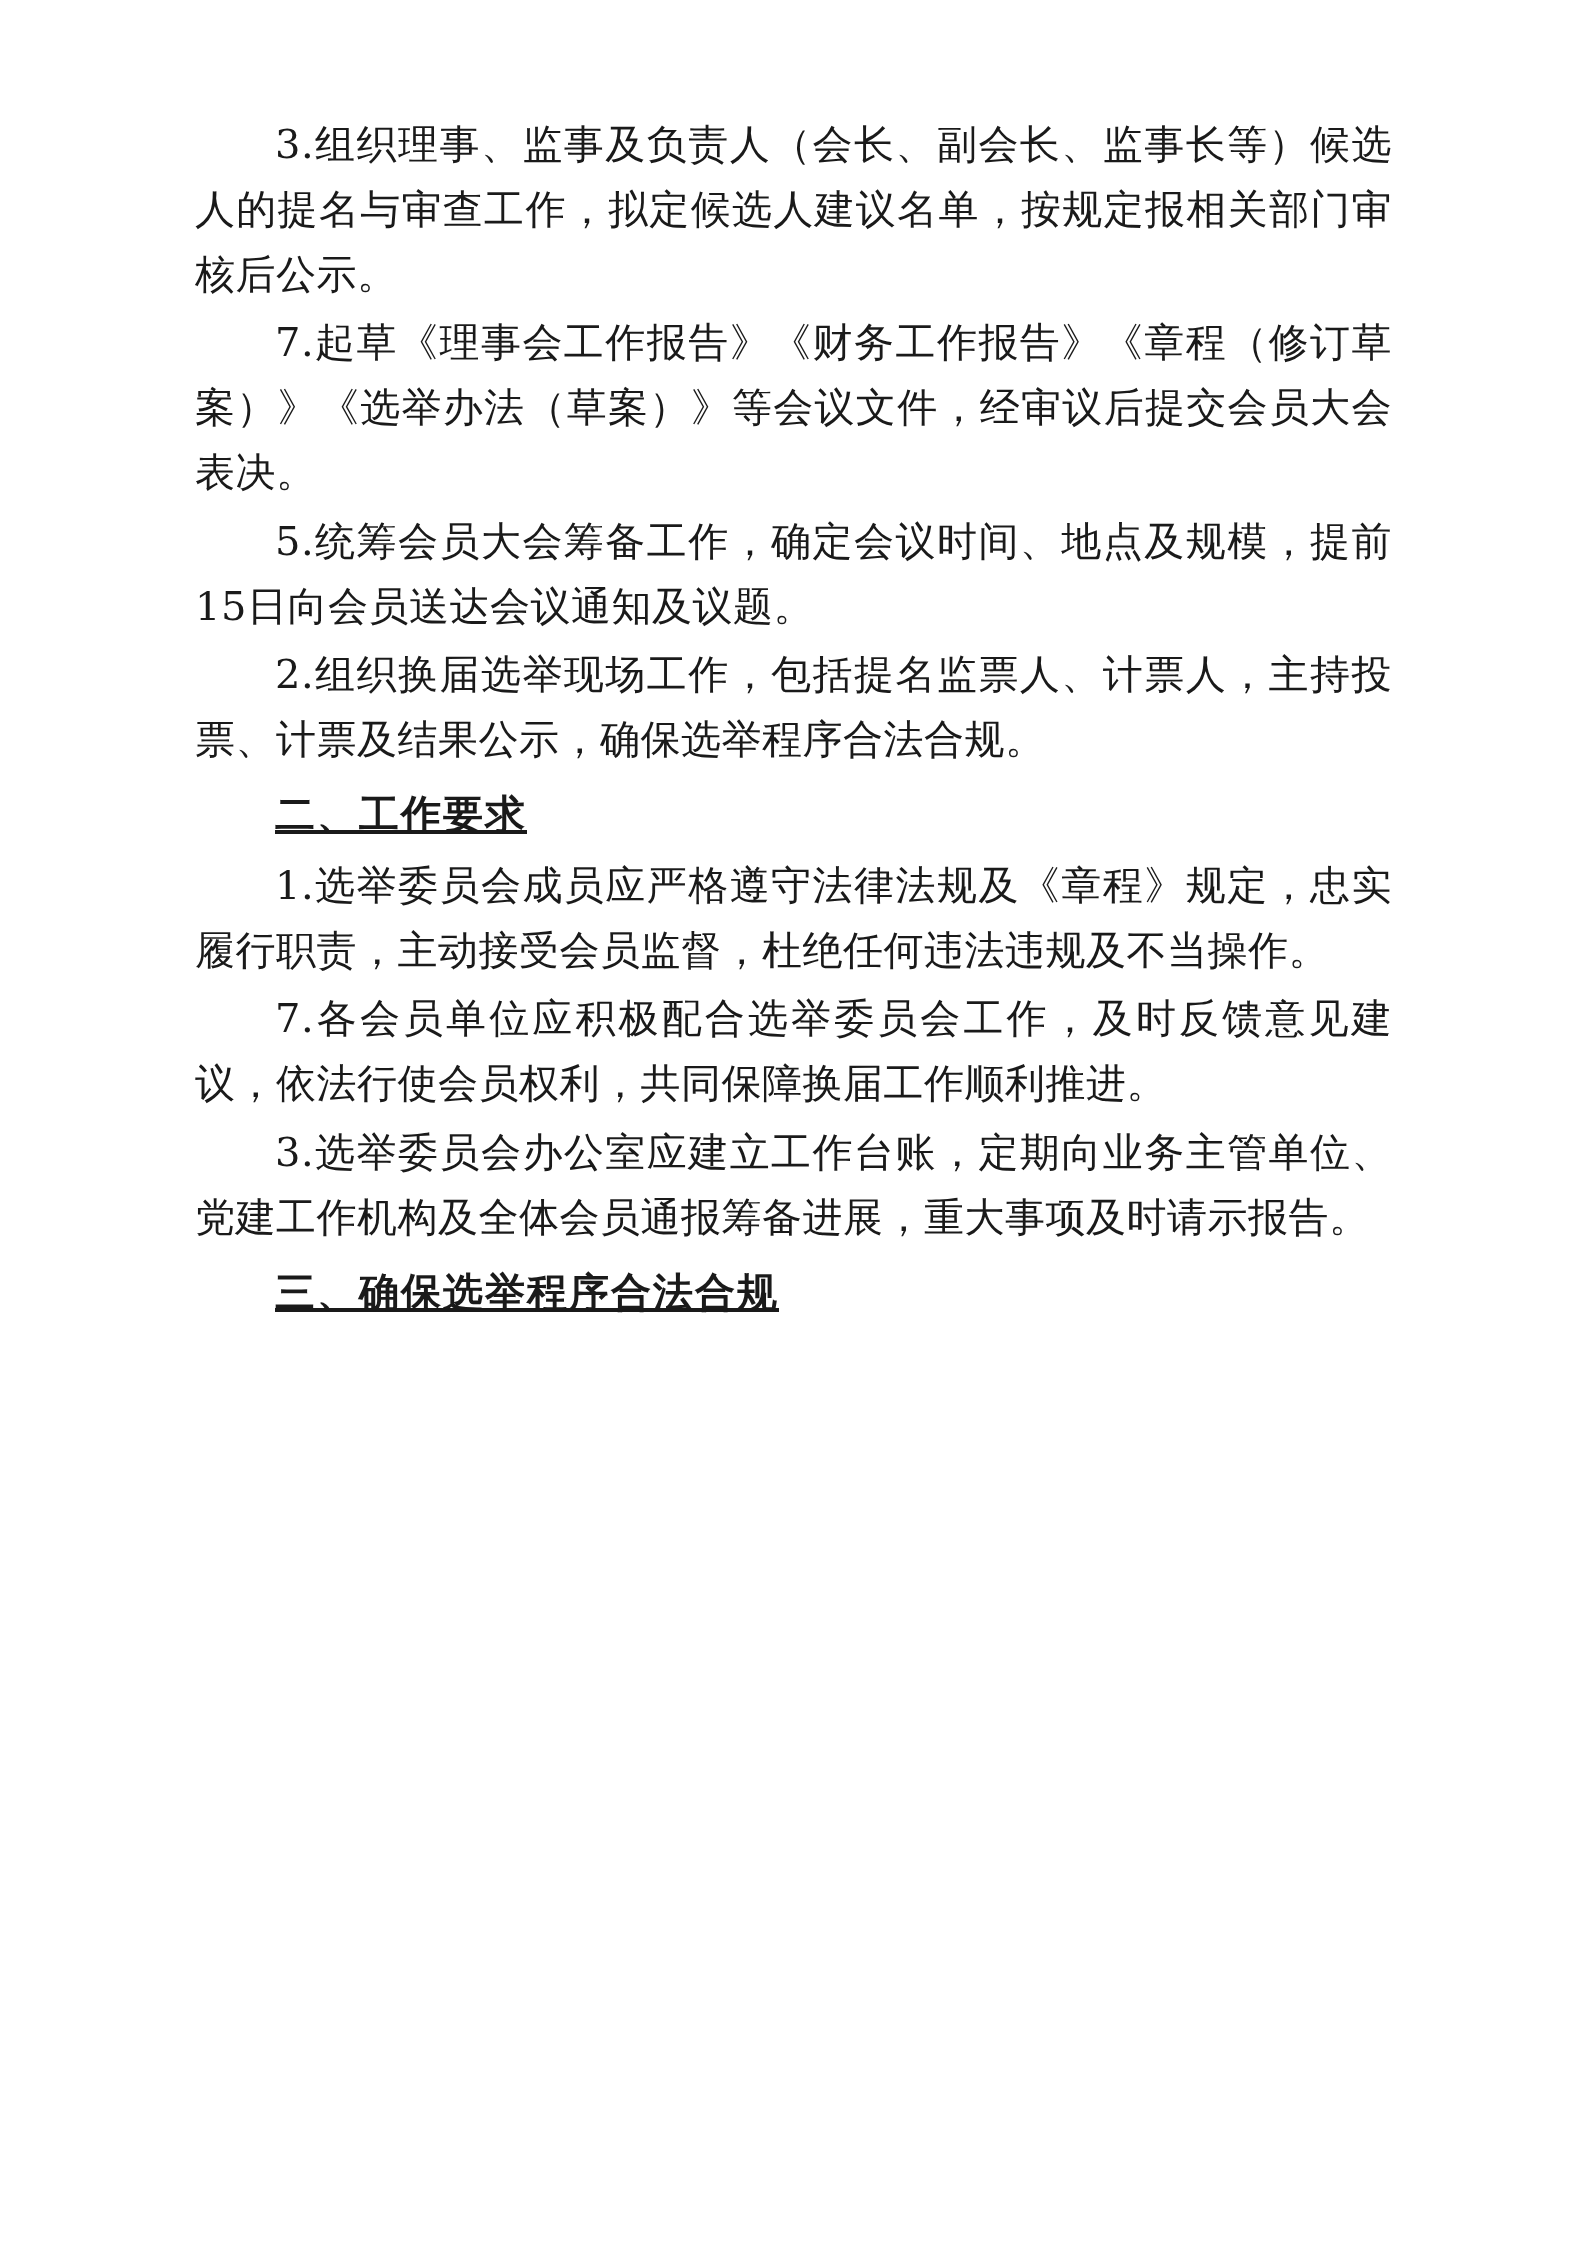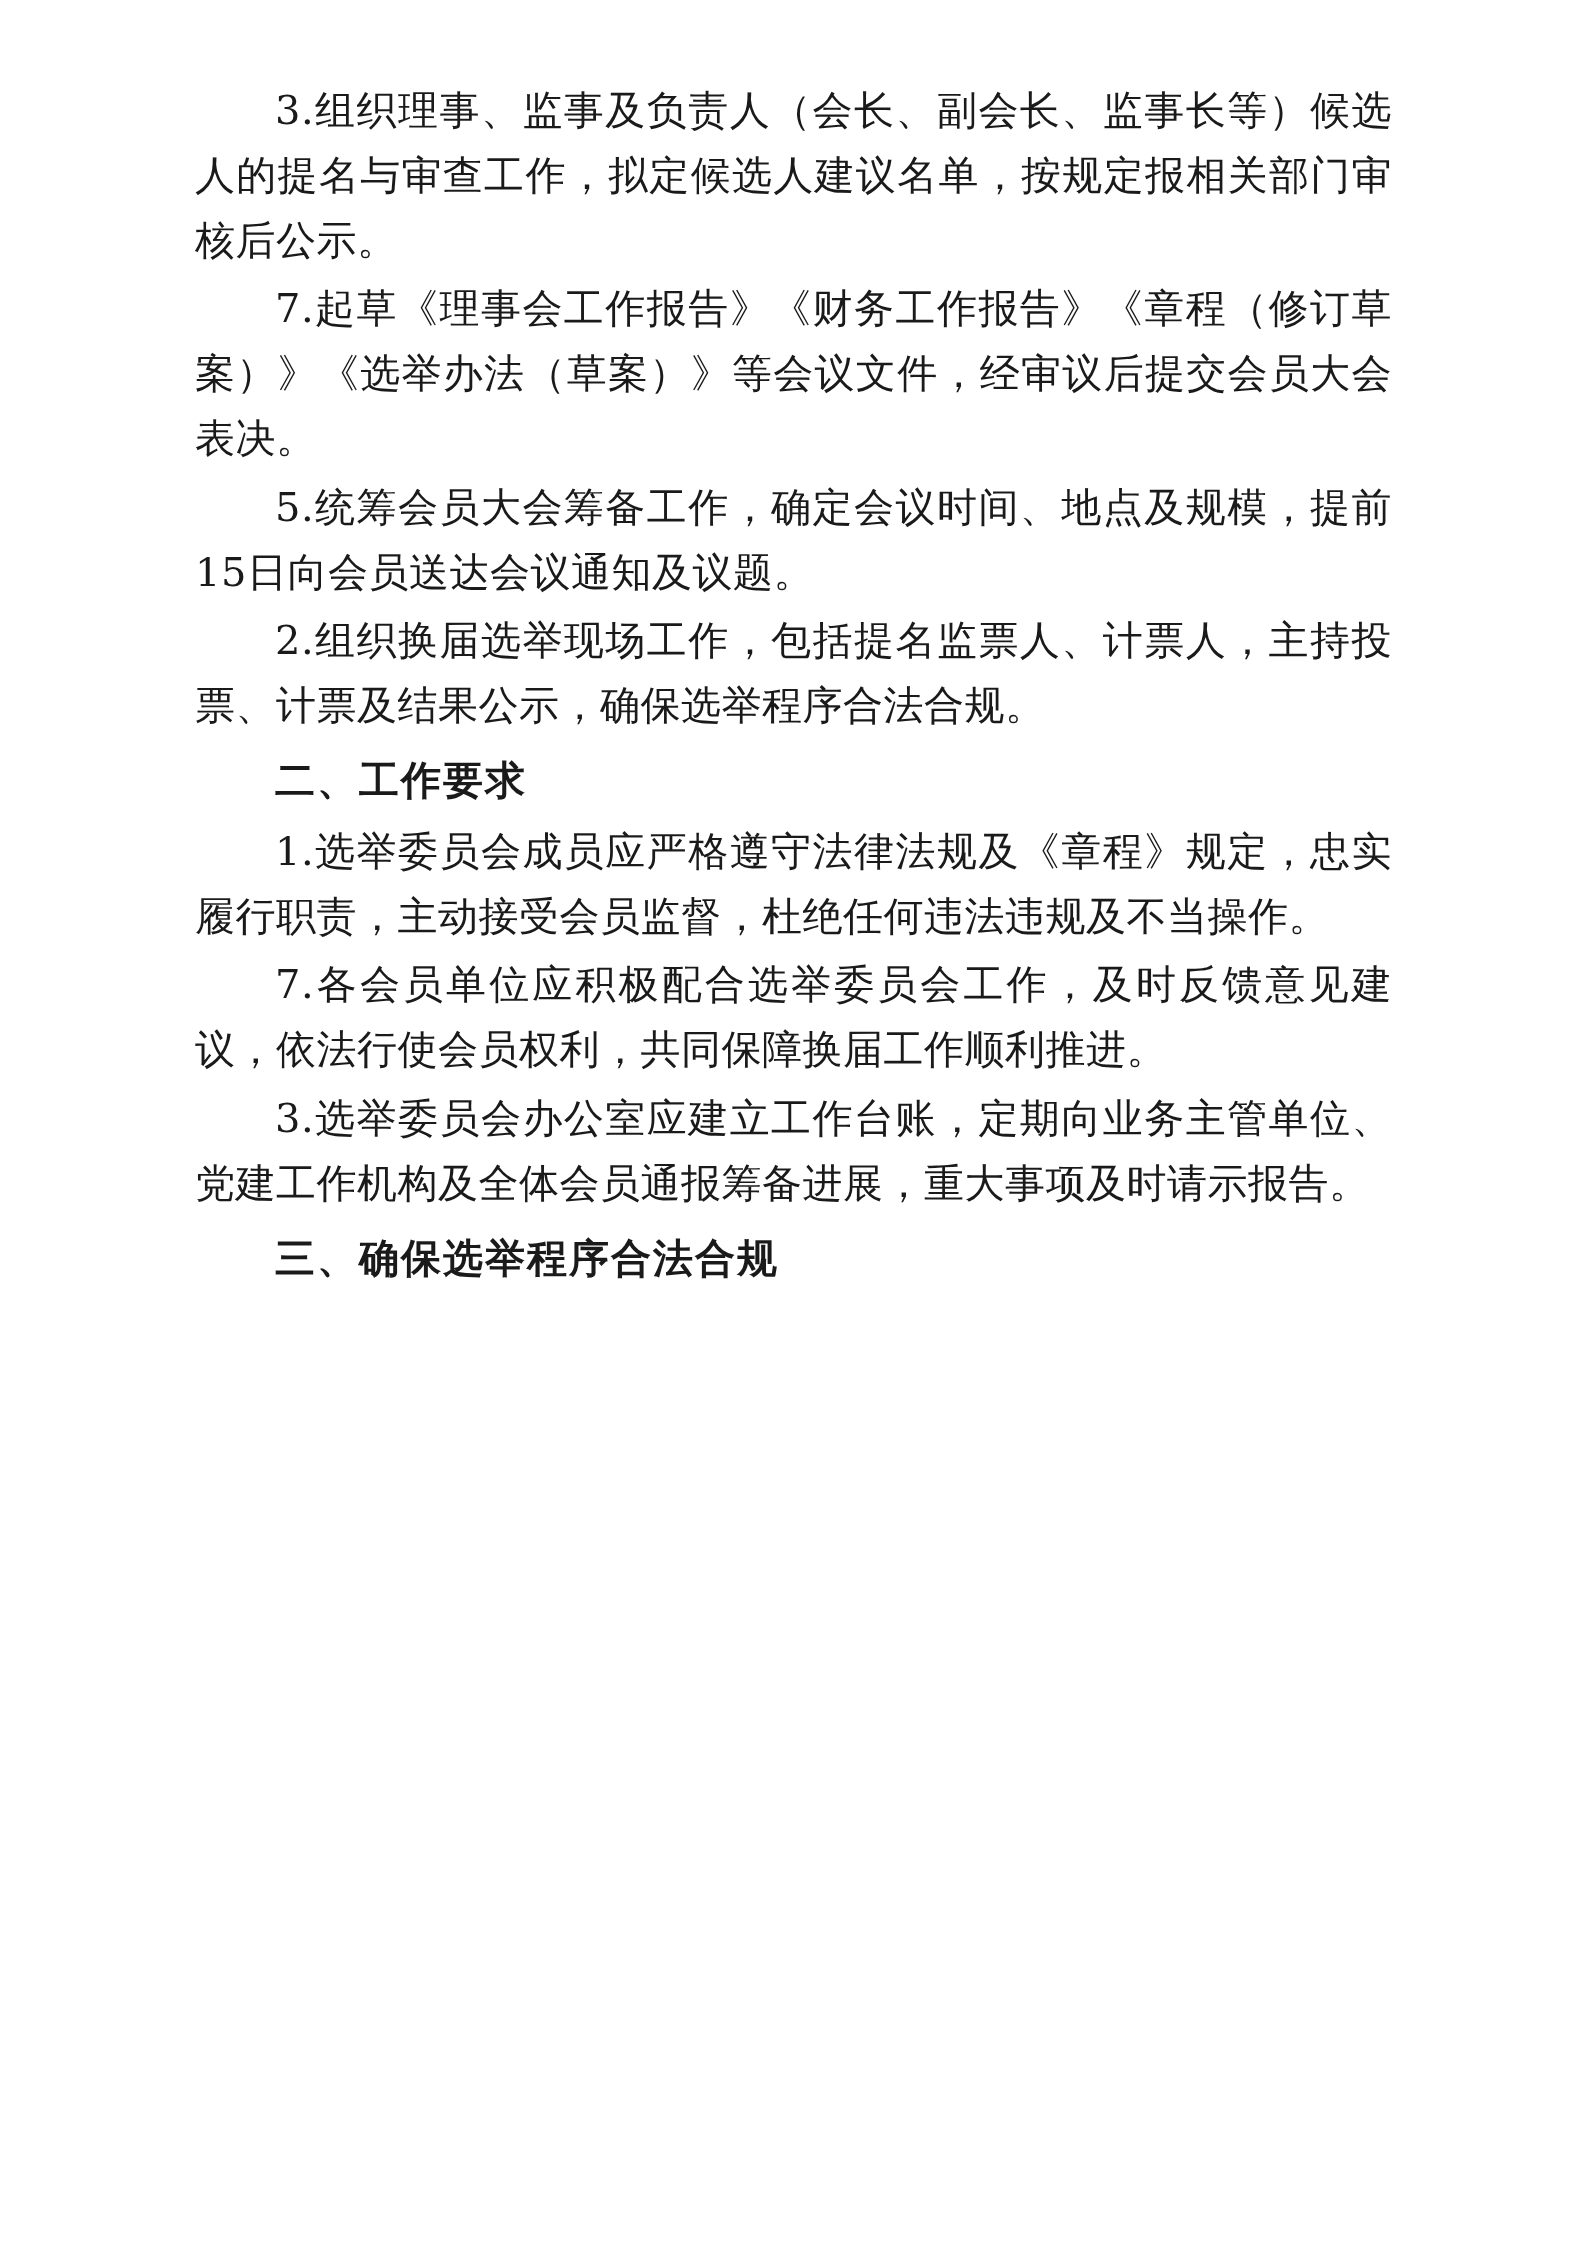--- a/index.html
+++ b/index.html
@@ -11,39 +11,40 @@
     font-family: "DejaVu Serif", "Liberation Serif", serif;
     color: #1a1a1a;
   }
   .page {
     position: relative;
     width: 1587px;
     height: 2245px;
     margin: 0 auto;
     background: #ffffff;
     box-sizing: border-box;
-    padding: 78px 195px 120px 195px;
+    padding: 112px 195px 120px 195px;
   }
   .doc-body {
     font-size: 40px;
     line-height: 1.62;
     letter-spacing: 0.5px;
     text-align: justify;
     text-justify: inter-ideograph;
   }
   .para {
     margin: 0 0 4px 0;
     text-indent: 2em;
     white-space: normal;
   }
   .heading {
     margin: 10px 0 6px 0;
     text-indent: 2em;
     font-weight: bold;
     letter-spacing: 2px;
+    text-decoration: underline;
   }
   .para:last-child {
     margin-bottom: 0;
   }
 </style>
 </head>
 <body>
 
 <div class="page">
   <div class="doc-body">

